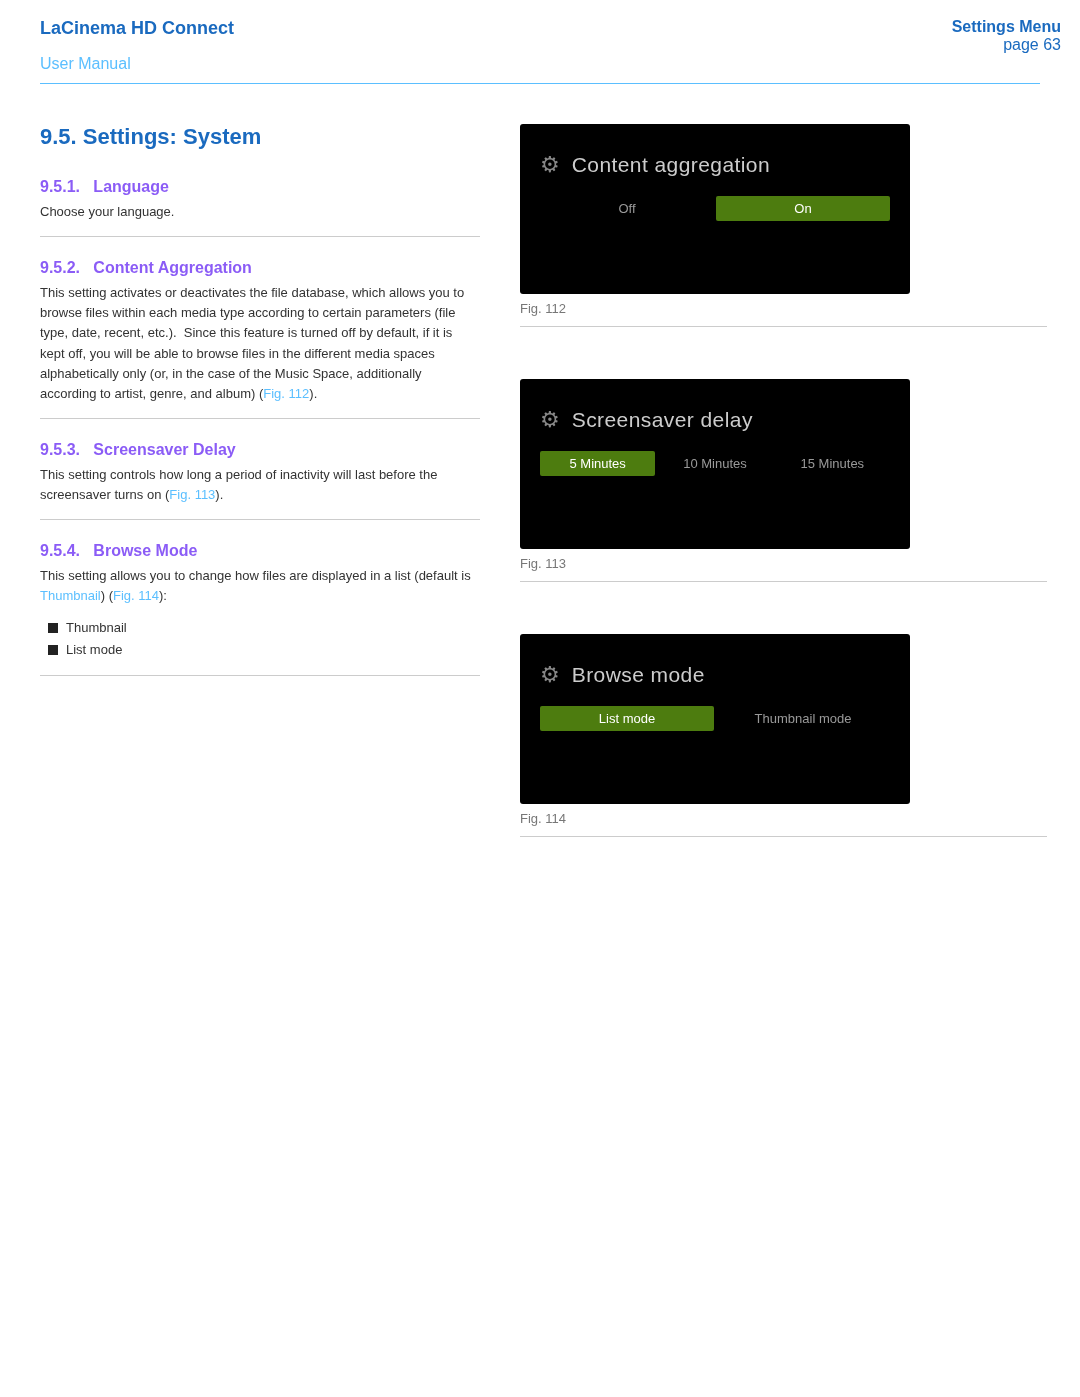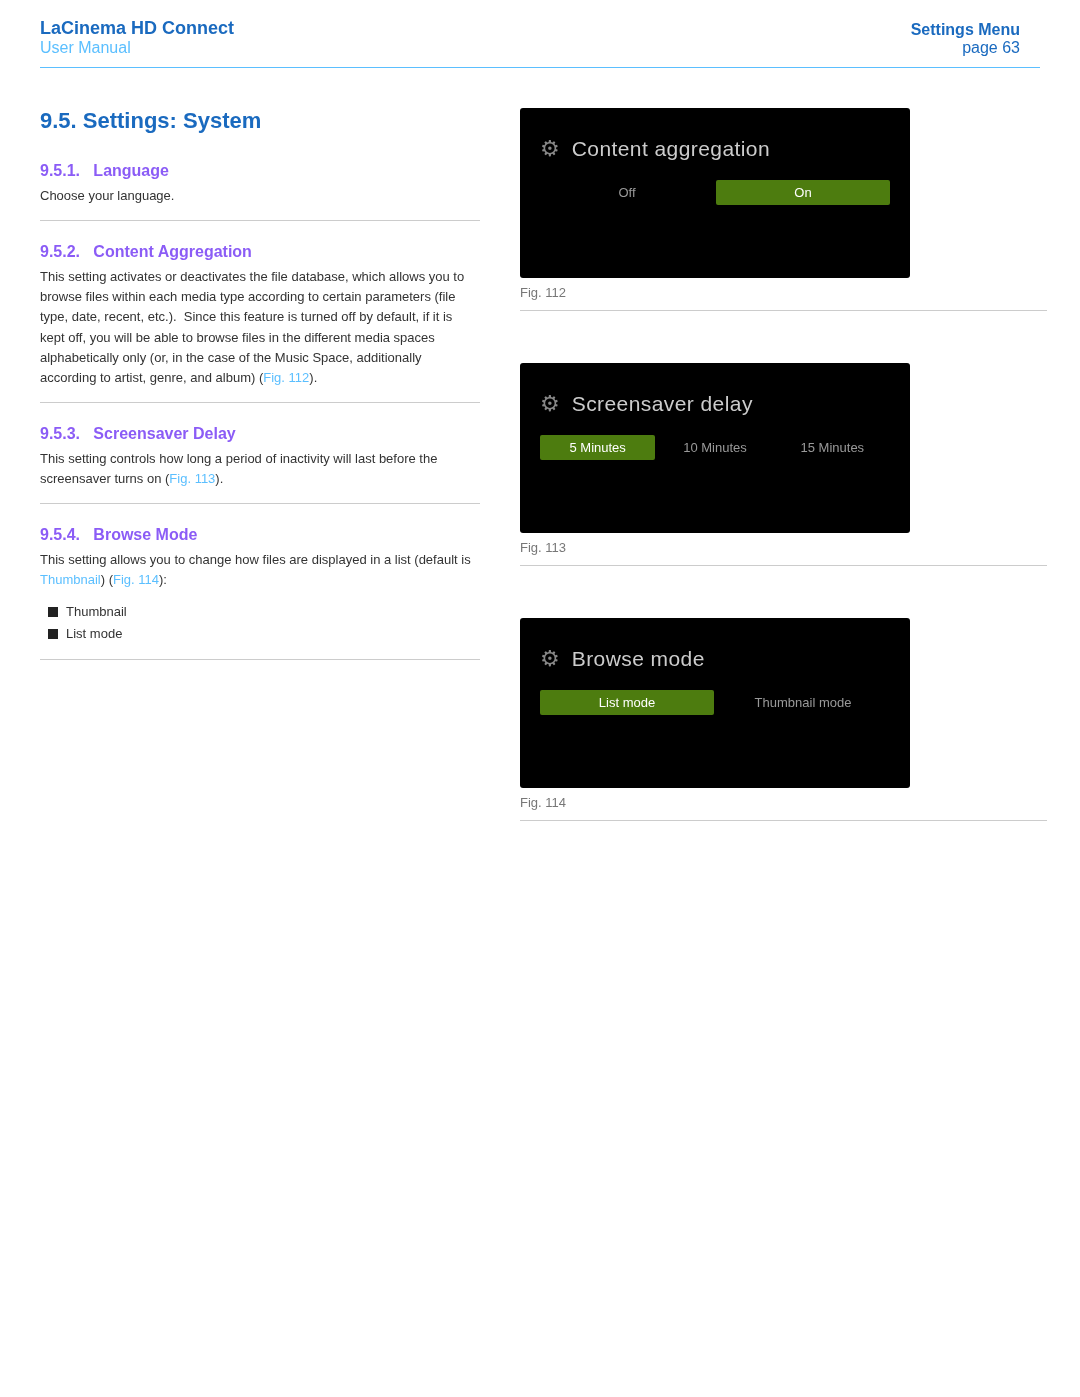--- a/index.html
+++ b/index.html
@@ -8,36 +8,37 @@
       font-family: Arial, Helvetica, sans-serif;
       background: #ffffff;
       width: 1080px;
       min-height: 1397px;
       color: #333333;
       font-size: 14px;
     }
 
     
     .header {
-      padding: 18px 60px 10px 40px;
+      padding: 18px 19px 10px 40px;
       display: flex;
       justify-content: space-between;
-      align-items: flex-end;
+      align-items: flex-start;
     }
 
     .header-left .app-title {
       font-size: 18px;
       font-weight: bold;
       color: #1a6abf;
     }
 
     .header-left .doc-subtitle {
       font-size: 16px;
       color: #5bbfff;
       font-weight: normal;
+      margin-top: 16px;
     }
 
     .header-right {
       text-align: right;
     }
 
     .header-right .settings-menu-label {
       font-size: 16px;
       color: #1a6abf;
       font-weight: bold;

